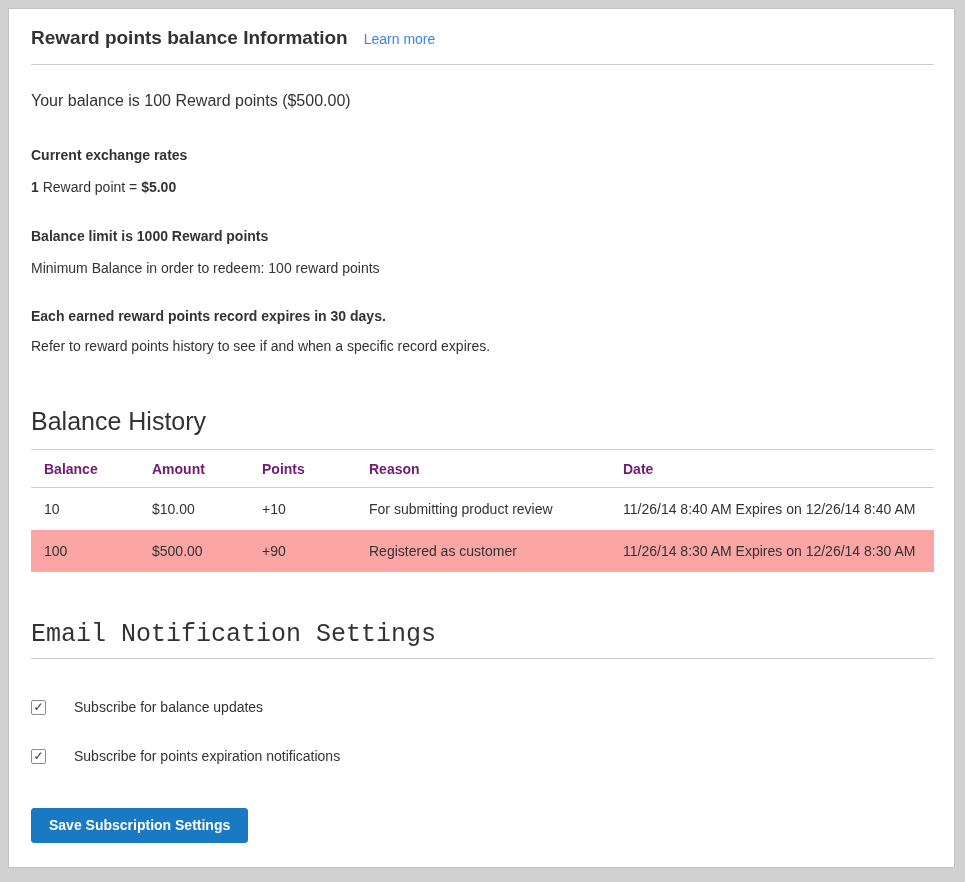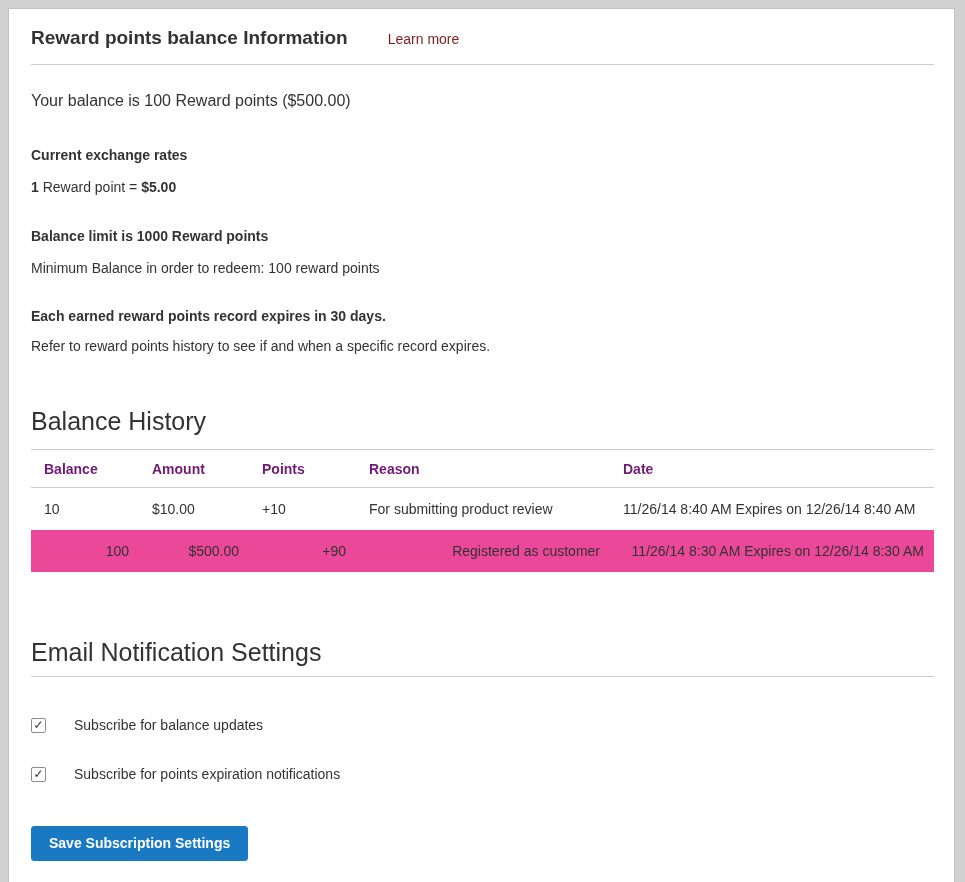--- a/index.html
+++ b/index.html
@@ -24,23 +24,23 @@
     border-bottom: 1px solid #cccccc;
     padding-bottom: 15px;
   }
   .page-title {
     font-size: 19px;
     font-weight: 700;
     color: #333333;
     letter-spacing: 0;
   }
   .learn-more {
-    margin-left: 40px;
-    font-size: 14px;
-    color: #7f1d1d;
+    margin-left: 16px;
+    font-size: 14px;
+    color: #3b82f6;
     text-decoration: none;
     cursor: pointer;
   }
   
   .balance-summary {
     margin-top: 26px;
     font-size: 16px;
     line-height: 20px;
   }
   
@@ -74,44 +74,45 @@
     font-size: 14px;
   }
   
   .section-heading {
     font-size: 25px;
     font-weight: 400;
     color: #333333;
   }
   .history-heading { margin-top: 53px; }
   .notif-heading-wrap {
-    margin-top: 66px;
+    margin-top: 48px;
     border-bottom: 1px solid #cccccc;
     padding-bottom: 9px;
+    font-family: Liberation Mono, monospace;
   }
   
   table.history {
     margin-top: 13px;
     width: 100%;
     border-collapse: collapse;
     border-top: 1px solid #cccccc;
     font-size: 14px;
   }
   table.history th {
     text-align: left;
     font-weight: 700;
     padding: 11px 10px 10px 13px;
     border-bottom: 1px solid #cccccc;
     color: #701a75;
   }
   table.history td {
     padding: 13px 10px 13px 13px;
     vertical-align: top;
   }
-  table.history tr.stripe td { background: #ec4899; text-align: right; }
+  table.history tr.stripe td { background: #fca5a5; }
   .col-balance { width: 108px; }
   .col-amount  { width: 110px; }
   .col-points  { width: 107px; }
   .col-reason  { width: 254px; }
   td.date-cell, th.col-date { white-space: nowrap; }
   
   .checkbox-row {
     display: flex;
     align-items: center;
   }

